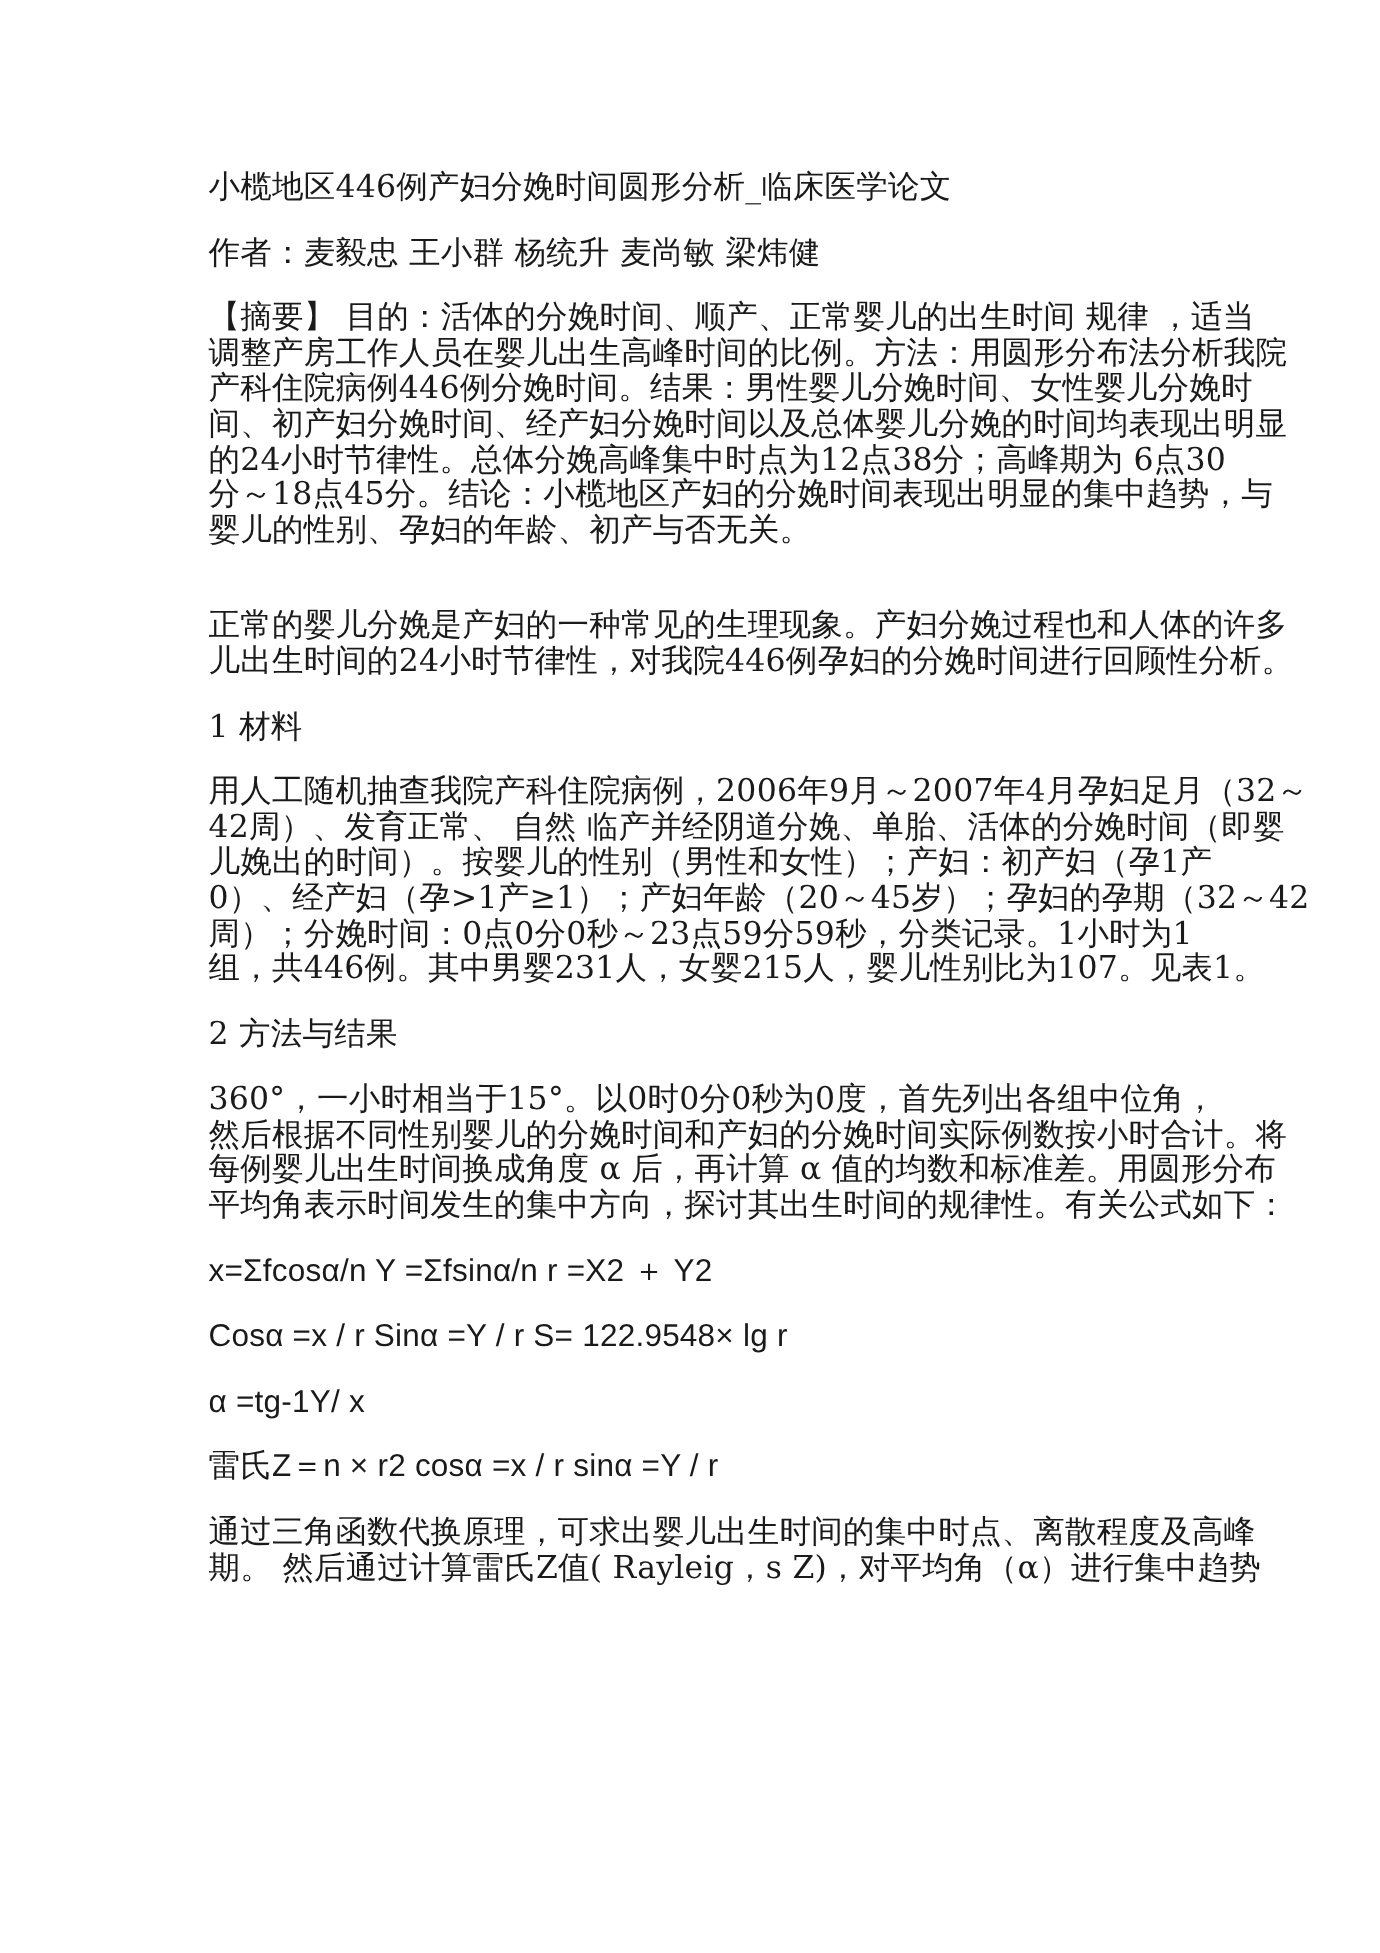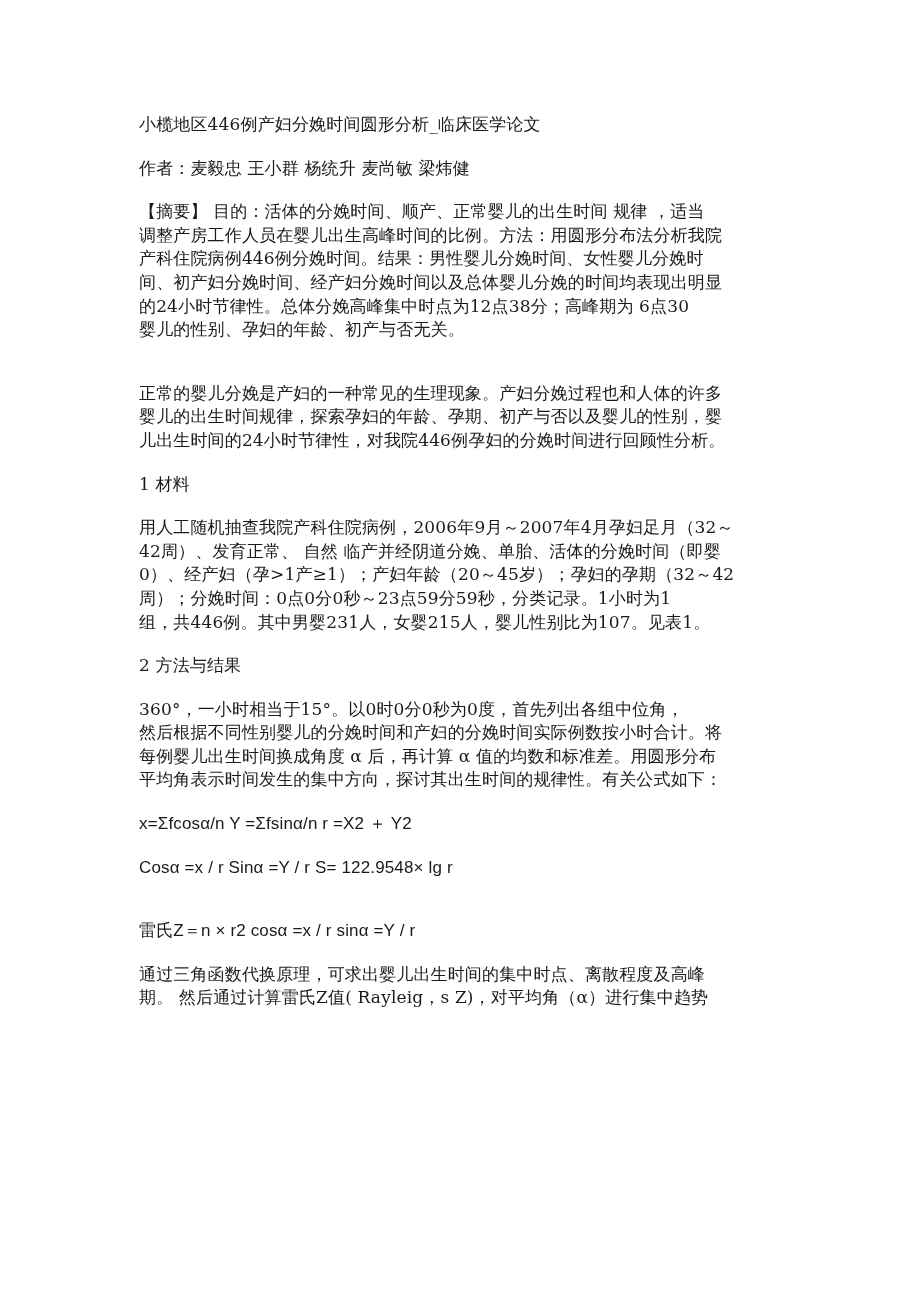--- a/index.html
+++ b/index.html
@@ -1,56 +1,57 @@
 <!DOCTYPE html>
 <html><head>
 <meta charset="utf-8">
 <style>
   html, body { margin: 0; padding: 0; background: #ffffff; }
   body { width: 920px; height: 1302px; position: relative; overflow: hidden;
          font-family: "DejaVu Serif", "Liberation Serif", serif; color: #1a1a1a; }
   .page { position: absolute; left: 139px; top: 113px; width: 640px; }
-  .p { margin: 0; font-size: 17px; line-height: 23.6px; letter-spacing: 0.15px; white-space: nowrap; }
+  .p { margin: 0; font-size: 21px; line-height: 23.6px; letter-spacing: 0.15px; white-space: nowrap; }
   .gap { height: 20px; }
   .mono { font-family: Liberation Sans, sans-serif; }
 </style>
 </head>
 <body>
 
 <div class="page">
   <p class="p">小榄地区446例产妇分娩时间圆形分析_临床医学论文</p>
   <div class="gap"></div>
   <p class="p">作者：麦毅忠 王小群 杨统升 麦尚敏 梁炜健</p>
   <div class="gap"></div>
 
   <div>
     <p class="p">【摘要】 目的：活体的分娩时间、顺产、正常婴儿的出生时间 规律 ，适当</p>
     <p class="p">调整产房工作人员在婴儿出生高峰时间的比例。方法：用圆形分布法分析我院</p>
     <p class="p">产科住院病例446例分娩时间。结果：男性婴儿分娩时间、女性婴儿分娩时</p>
     <p class="p">间、初产妇分娩时间、经产妇分娩时间以及总体婴儿分娩的时间均表现出明显</p>
     <p class="p">的24小时节律性。总体分娩高峰集中时点为12点38分；高峰期为 6点30</p>
+    <p class="p">分～18点45分。结论：小榄地区产妇的分娩时间表现出明显的集中趋势，与</p>
     <p class="p">婴儿的性别、孕妇的年龄、初产与否无关。</p>
   </div>
   <div class="gap"></div>
 
   <div class="gap"></div>
 
   <div>
     <p class="p">正常的婴儿分娩是产妇的一种常见的生理现象。产妇分娩过程也和人体的许多</p>
-    <p class="p">婴儿的出生时间规律，探索孕妇的年龄、孕期、初产与否以及婴儿的性别，婴</p>
     <p class="p">儿出生时间的24小时节律性，对我院446例孕妇的分娩时间进行回顾性分析。</p>
   </div>
   <div class="gap"></div>
 
   <p class="p">1 材料</p>
   <div class="gap"></div>
 
   <div>
     <p class="p">用人工随机抽查我院产科住院病例，2006年9月～2007年4月孕妇足月（32～</p>
     <p class="p">42周）、发育正常、 自然 临产并经阴道分娩、单胎、活体的分娩时间（即婴</p>
+    <p class="p">儿娩出的时间）。按婴儿的性别（男性和女性）；产妇：初产妇（孕1产</p>
     <p class="p">0）、经产妇（孕&gt;1产≥1）；产妇年龄（20～45岁）；孕妇的孕期（32～42</p>
     <p class="p">周）；分娩时间：0点0分0秒～23点59分59秒，分类记录。1小时为1</p>
     <p class="p">组，共446例。其中男婴231人，女婴215人，婴儿性别比为107。见表1。</p>
   </div>
   <div class="gap"></div>
 
   <p class="p">2 方法与结果</p>
   <div class="gap"></div>
 
   <div>
@@ -58,20 +59,21 @@
     <p class="p">然后根据不同性别婴儿的分娩时间和产妇的分娩时间实际例数按小时合计。将</p>
     <p class="p">每例婴儿出生时间换成角度 α 后，再计算 α 值的均数和标准差。用圆形分布</p>
     <p class="p">平均角表示时间发生的集中方向，探讨其出生时间的规律性。有关公式如下：</p>
   </div>
   <div class="gap"></div>
 
   <p class="p mono">x=Σfcosα/n Y =Σfsinα/n r =X2 ＋ Y2</p>
   <div class="gap"></div>
   <p class="p mono">Cosα =x / r Sinα =Y / r S= 122.9548× lg r</p>
   <div class="gap"></div>
+  <p class="p mono"> α =tg-1Y/ x</p>
   <div class="gap"></div>
   <p class="p mono">雷氏Z＝n × r2 cosα =x / r sinα =Y / r</p>
   <div class="gap"></div>
 
   <div>
     <p class="p">通过三角函数代换原理，可求出婴儿出生时间的集中时点、离散程度及高峰</p>
     <p class="p">期。 然后通过计算雷氏Z值( Rayleig，s Z)，对平均角（α）进行集中趋势</p>
   </div>
 </div>
 

